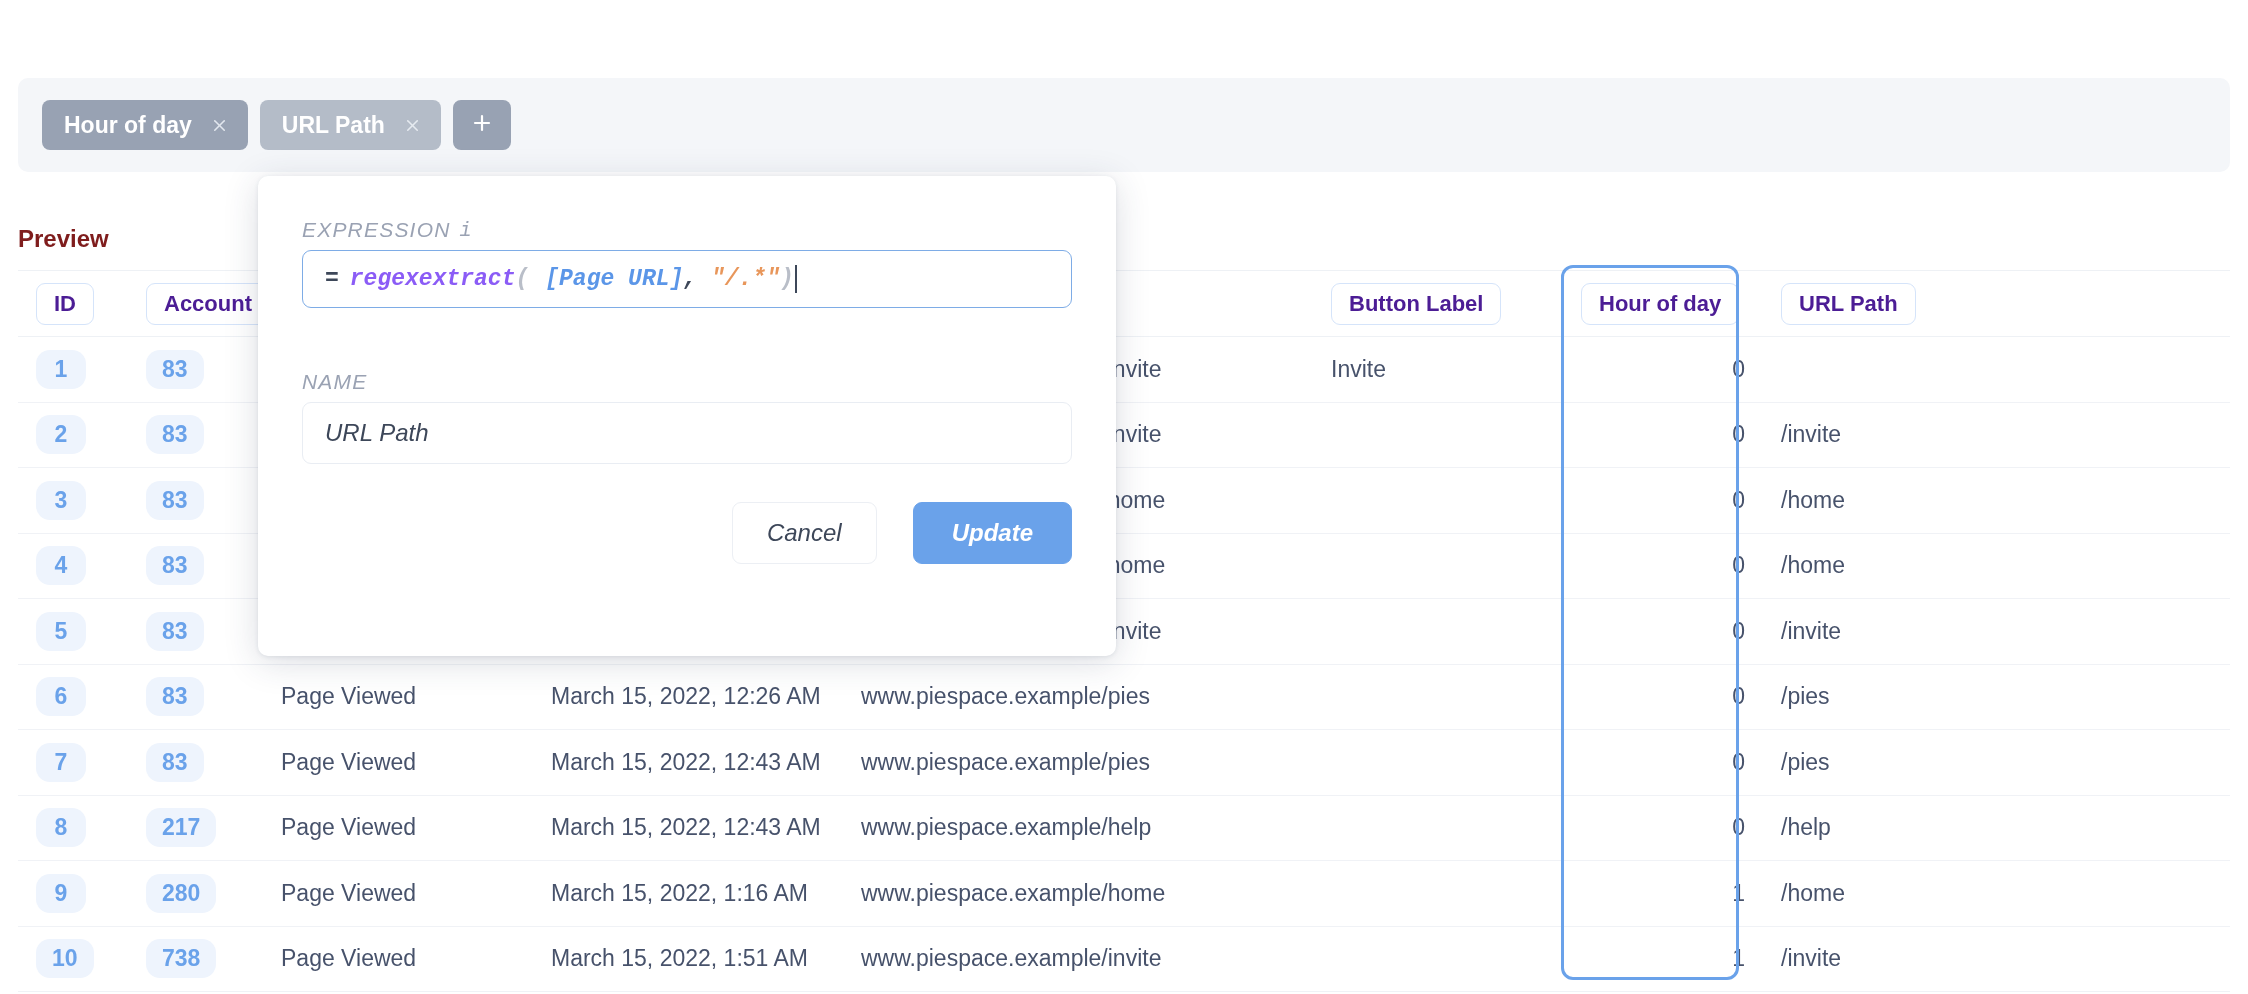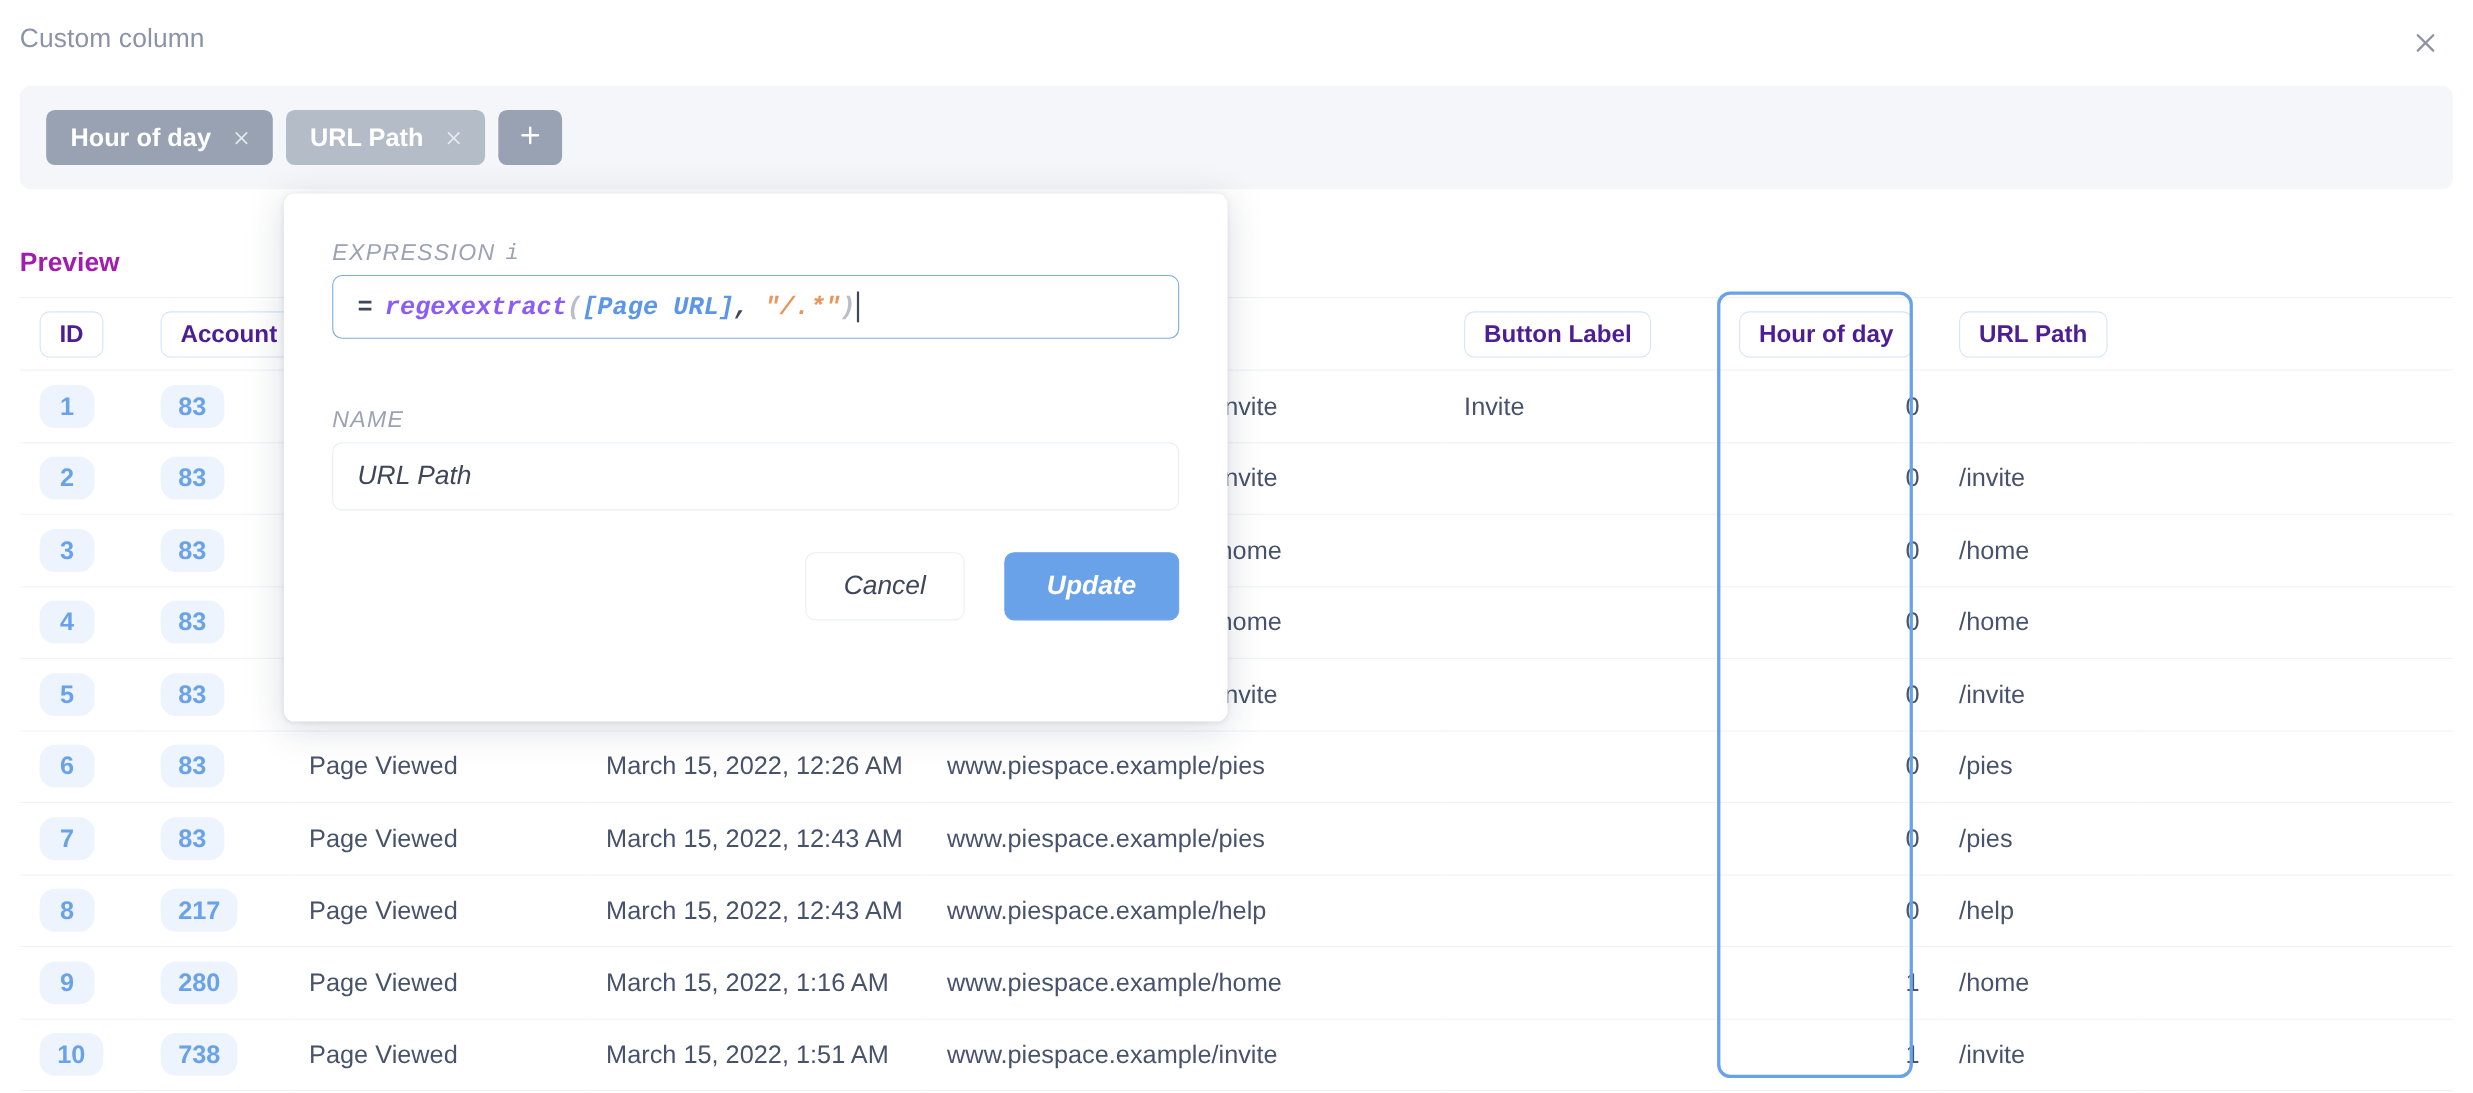--- a/index.html
+++ b/index.html
@@ -45,21 +45,21 @@
   .chip--dark { background: #98a2b3; }
   .chip--light { background: #b4bcc8; }
   .chip-add {
     width: 58px; height: 50px; border-radius: 8px; background: #98a2b3;
     display: flex; align-items: center; justify-content: center; cursor: pointer;
   }
 
   
   .preview-label {
     position: absolute; left: 18px; top: 225px;
-    font-size: 24px; font-weight: 700; color: #a21caf;
+    font-size: 24px; font-weight: 700; color: #7f1d1d;
   }
 
   
   .table-wrap {
     position: absolute; left: 18px; top: 270px;
     width: 2212px; height: 724px; overflow: hidden;
   }
   table.preview-table { width: 100%; border-collapse: collapse; table-layout: fixed; }
   table.preview-table thead tr { height: 66px; }
   table.preview-table thead th {
@@ -129,21 +129,21 @@
     position: absolute; left: 44px; top: 74px;
     width: 770px; height: 58px;
     border: 1.6px solid #7eace6; border-radius: 9px; background: #fff;
     display: flex; align-items: center; padding-left: 22px;
     font-family: "Liberation Mono", monospace; font-size: 23px;
     white-space: nowrap; overflow: hidden; cursor: text;
   }
   .tok-eq    { color: #3d4759; font-weight: 700; margin-right: 11px; }
   .tok-fn    { color: #8b5cf6; font-weight: 700; }
   .tok-paren { color: #b9bec8; font-weight: 700; }
-  .tok-field { color: #5b96e8; font-weight: 700; }
+  .tok-field { color: #5b96e8; font-weight: 700; margin-left: 16px; }
   .tok-comma { color: #3d4759; font-weight: 700; }
   .tok-str   { color: #e8965a; font-weight: 700; }
   .caret {
     display: inline-block; width: 2px; height: 28px;
     background: #3d4759; margin-left: 1px; vertical-align: middle;
   }
 
   .name-input {
     position: absolute; left: 44px; top: 226px;
     width: 770px; height: 62px;
@@ -167,29 +167,20 @@
   .btn-update {
     background: #6aa2ea; border: 1px solid #6aa2ea; color: #fff;
     font-weight: 700; padding: 0 38px;
   }
 </style>
 </head>
 <body>
 
 <div id="root">
 
-  <div class="topbar">
-    <div class="panel-title">Custom column</div>
-    <div class="close-btn">
-      <svg width="24" height="24" viewBox="0 0 24 24" fill="none" stroke="#8b93a7" stroke-width="2.1" stroke-linecap="round">
-        <line x1="5" y1="5" x2="19" y2="19"></line>
-          <line x1="19" y1="5" x2="5" y2="19"></line>
-      </svg>
-    </div>
-  </div>
 
   <div class="chips-strip">
     <div class="chip chip--dark">
       <span class="chip-label">Hour of day</span>
       <span class="chip-x">
         <svg width="19" height="19" viewBox="0 0 24 24" fill="none" stroke="#e2e7ee" stroke-width="2" stroke-linecap="round">
           <line x1="6" y1="6" x2="18" y2="18"></line>
             <line x1="18" y1="6" x2="6" y2="18"></line>
         </svg>
       </span>

